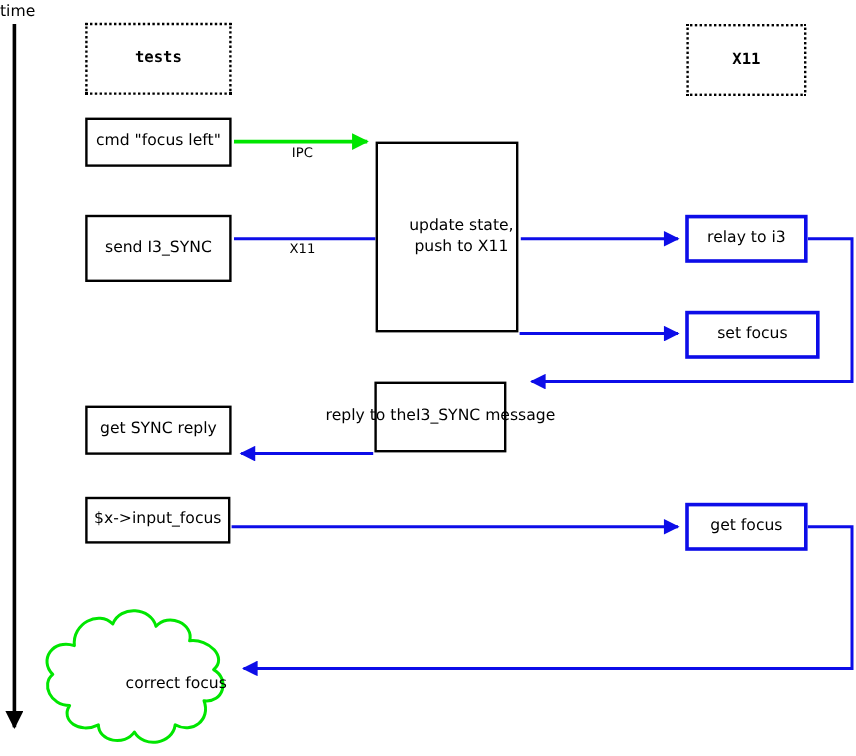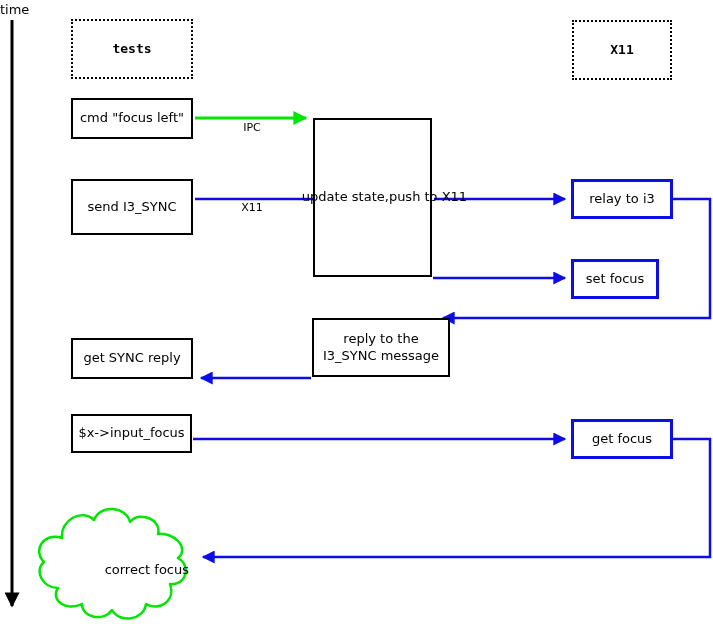--- a/index.html
+++ b/index.html
@@ -80,30 +80,30 @@
 
   <span class="time-label">time</span>
 
   <div class="node lane-header" style="left:71px;top:19px;width:122px;height:60px;">tests</div>
   <div class="node lane-header" style="left:572px;top:20px;width:100px;height:60px;">X11</div>
 
   <div class="node black-box" style="left:71px;top:98px;width:122px;height:41px;">cmd "focus left"</div>
 
   <div class="node black-box" style="left:71px;top:179px;width:122px;height:56px;">send I3_SYNC</div>
 
-  <div class="node black-box" style="left:313px;top:118px;width:119px;height:159px;padding-left:24px;">
+  <div class="node black-box" style="left:313px;top:118px;width:119px;height:159px;flex-direction:column;padding-left:24px;">
     <span>update state,</span>
     <span>push to X11</span>
   </div>
 
   <div class="node blue-box" style="left:571px;top:179px;width:102px;height:40px;">relay to i3</div>
 
-  <div class="node blue-box" style="left:571px;top:259px;width:88px;height:40px;">set focus</div>
+  <div class="node blue-box" style="left:571px;top:259px;width:112px;height:40px;">set focus</div>
 
-  <div class="node black-box" style="left:312px;top:318px;width:138px;height:59px;flex-direction:column;">
+  <div class="node black-box" style="left:312px;top:318px;width:110px;height:59px;flex-direction:row;">
     <span>reply to the</span>
     <span>I3_SYNC message</span>
   </div>
 
   <div class="node black-box" style="left:71px;top:338px;width:122px;height:41px;">get SYNC reply</div>
 
   <div class="node black-box" style="left:71px;top:414px;width:121px;height:39px;">$x-&gt;input_focus</div>
 
   <div class="node blue-box" style="left:571px;top:419px;width:102px;height:40px;">get focus</div>
 

